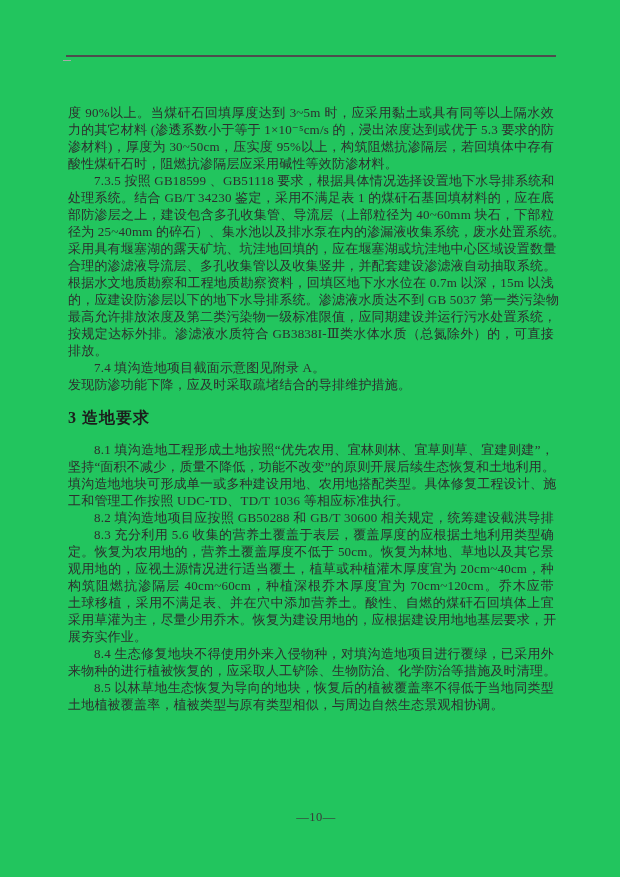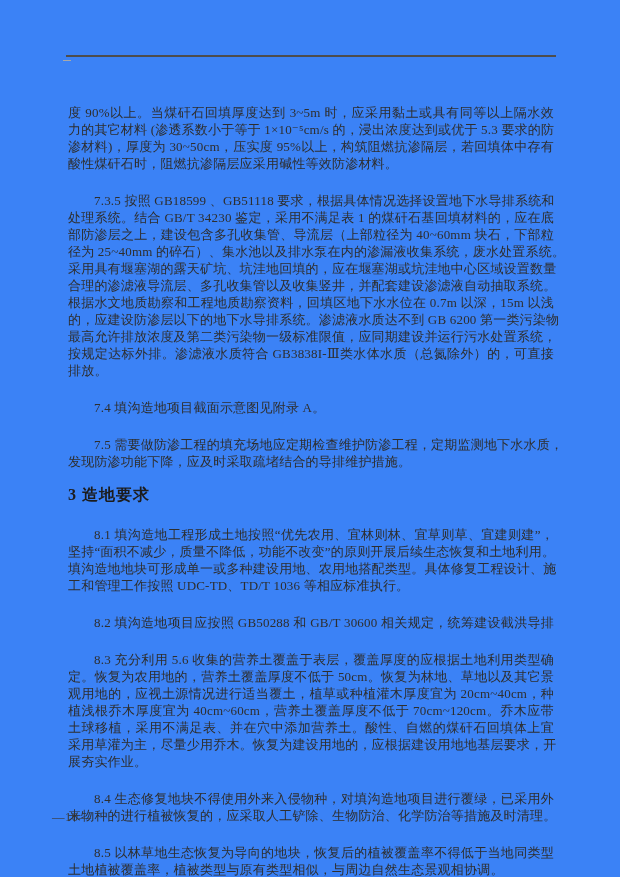--- a/index.html
+++ b/index.html
@@ -4,21 +4,21 @@
 <style>
   html, body {
     margin: 0;
     padding: 0;
     background: #ffffff;
   }
   .page {
     position: relative;
     width: 620px;
     height: 877px;
-    background: #3b82f6;
+    background: #22c55e;
     overflow: hidden;
     font-family: "Liberation Serif", "DejaVu Serif", serif;
     color: #2e2e2e;
   }
   .header-rule {
     position: absolute;
     left: 66px;
     top: 55px;
     width: 490px;
     height: 2px;
@@ -49,36 +49,36 @@
     white-space: nowrap;
     letter-spacing: 0.2px;
   }
   .line.justify {
     text-align: justify;
     text-align-last: justify;
     text-justify: inter-character;
   }
   .line.indent {
     padding-left: 26px;
-    margin-top: 20px;
   }
   .heading {
     margin-top: 14px;
     margin-bottom: 12px;
     font-size: 16px;
     line-height: 22px;
     font-weight: bold;
     color: #1c1c1c;
     letter-spacing: 1px;
   }
   .footer {
     position: absolute;
-    left: 52px;
+    left: 73px;
     top: 810px;
     width: 486px;
+    text-align: center;
     font-size: 12.5px;
     color: #3a3a3a;
     letter-spacing: 0.5px;
   }
 </style>
 </head>
 <body>
 
 <div class="page">
   <div class="header-rule"></div>
@@ -91,47 +91,46 @@
         <div class="line">酸性煤矸石时，阻燃抗渗隔层应采用碱性等效防渗材料。</div>
       </div>
       <div class="paragraph">
         <div class="line indent justify">7.3.5 按照 GB18599 、GB51118 要求，根据具体情况选择设置地下水导排系统和</div>
         <div class="line justify">处理系统。结合 GB/T 34230 鉴定，采用不满足表 1 的煤矸石基回填材料的，应在底</div>
         <div class="line justify">部防渗层之上，建设包含多孔收集管、导流层（上部粒径为 40~60mm 块石，下部粒</div>
         <div class="line justify">径为 25~40mm 的碎石）、集水池以及排水泵在内的渗漏液收集系统，废水处置系统。</div>
         <div class="line justify">采用具有堰塞湖的露天矿坑、坑洼地回填的，应在堰塞湖或坑洼地中心区域设置数量</div>
         <div class="line justify">合理的渗滤液导流层、多孔收集管以及收集竖井，并配套建设渗滤液自动抽取系统。</div>
         <div class="line justify">根据水文地质勘察和工程地质勘察资料，回填区地下水水位在 0.7m 以深，15m 以浅</div>
-        <div class="line justify">的，应建设防渗层以下的地下水导排系统。渗滤液水质达不到 GB 6200 第一类污染物</div>
+        <div class="line justify">的，应建设防渗层以下的地下水导排系统。渗滤液水质达不到 GB 5037 第一类污染物</div>
         <div class="line justify">最高允许排放浓度及第二类污染物一级标准限值，应同期建设并运行污水处置系统，</div>
         <div class="line justify">按规定达标外排。渗滤液水质符合 GB3838I-Ⅲ类水体水质（总氮除外）的，可直接</div>
         <div class="line">排放。</div>
       </div>
       <div class="paragraph">
         <div class="line indent">7.4 填沟造地项目截面示意图见附录 A。</div>
       </div>
       <div class="paragraph">
-        <div class="line indent justify">7.5 需要做防渗工程的填充场地应定期检查维护防渗工程，定期监测地下水水质，</div>
         <div class="line">发现防渗功能下降，应及时采取疏堵结合的导排维护措施。</div>
       </div>
       <div class="heading">3 造地要求</div>
       <div class="paragraph">
         <div class="line indent justify">8.1 填沟造地工程形成土地按照“优先农用、宜林则林、宜草则草、宜建则建”，</div>
         <div class="line justify">坚持“面积不减少，质量不降低，功能不改变”的原则开展后续生态恢复和土地利用。</div>
         <div class="line justify">填沟造地地块可形成单一或多种建设用地、农用地搭配类型。具体修复工程设计、施</div>
         <div class="line">工和管理工作按照 UDC-TD、TD/T 1036 等相应标准执行。</div>
       </div>
       <div class="paragraph">
         <div class="line indent justify">8.2 填沟造地项目应按照 GB50288 和 GB/T 30600 相关规定，统筹建设截洪导排</div>
       </div>
       <div class="paragraph">
         <div class="line indent justify">8.3 充分利用 5.6 收集的营养土覆盖于表层，覆盖厚度的应根据土地利用类型确</div>
         <div class="line justify">定。恢复为农用地的，营养土覆盖厚度不低于 50cm。恢复为林地、草地以及其它景</div>
         <div class="line justify">观用地的，应视土源情况进行适当覆土，植草或种植灌木厚度宜为 20cm~40cm，种</div>
-        <div class="line justify">植浅根乔木厚度宜为 40cm~60cm，营养土覆盖厚度不低于 70cm~120cm。乔木应带</div>
+        <div class="line justify">构筑阻燃抗渗隔层 40cm~60cm，种植深根乔木厚度宜为 70cm~120cm。乔木应带</div>
         <div class="line justify">土球移植，采用不满足表、并在穴中添加营养土。酸性、自燃的煤矸石回填体上宜</div>
         <div class="line justify">采用草灌为主，尽量少用乔木。恢复为建设用地的，应根据建设用地地基层要求，开</div>
         <div class="line">展夯实作业。</div>
       </div>
       <div class="paragraph">
         <div class="line indent justify">8.4 生态修复地块不得使用外来入侵物种，对填沟造地项目进行覆绿，已采用外</div>
         <div class="line">来物种的进行植被恢复的，应采取人工铲除、生物防治、化学防治等措施及时清理。</div>
       </div>
       <div class="paragraph">
         <div class="line indent justify">8.5 以林草地生态恢复为导向的地块，恢复后的植被覆盖率不得低于当地同类型</div>

